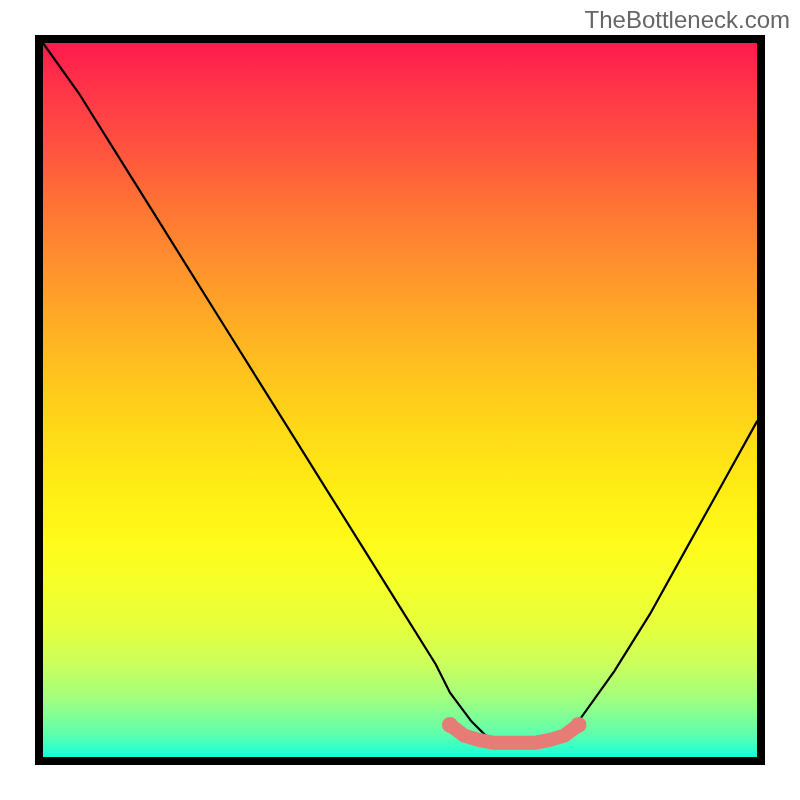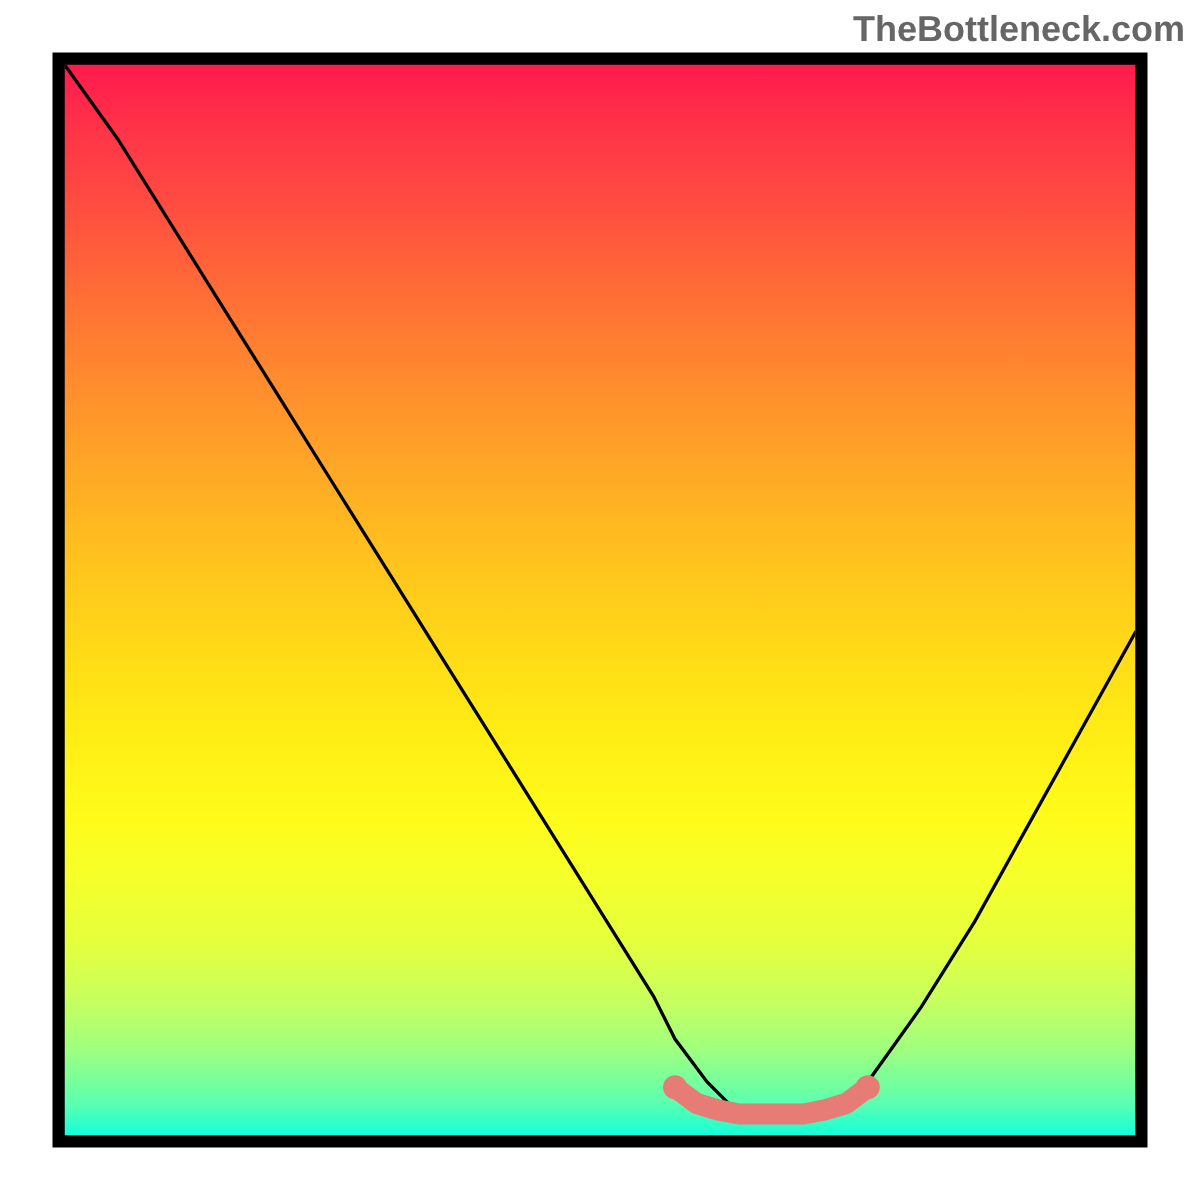--- a/index.html
+++ b/index.html
@@ -5,21 +5,21 @@
   * { margin: 0; padding: 0; box-sizing: border-box; }
   html, body { width: 800px; height: 800px; overflow: hidden; background: #fff; }
   .container { position: relative; width: 800px; height: 800px; }
   .watermark {
     position: absolute;
     top: 6px;
     right: 10px;
     font-family: Arial, Helvetica, sans-serif;
     font-size: 24px;
     color: #666;
-    font-weight: 700;
+    font-weight: 400;
     z-index: 10;
   }
   .plot-frame {
     position: absolute;
     left: 35px;
     top: 35px;
     width: 730px;
     height: 730px;
     background: #000;
   }

